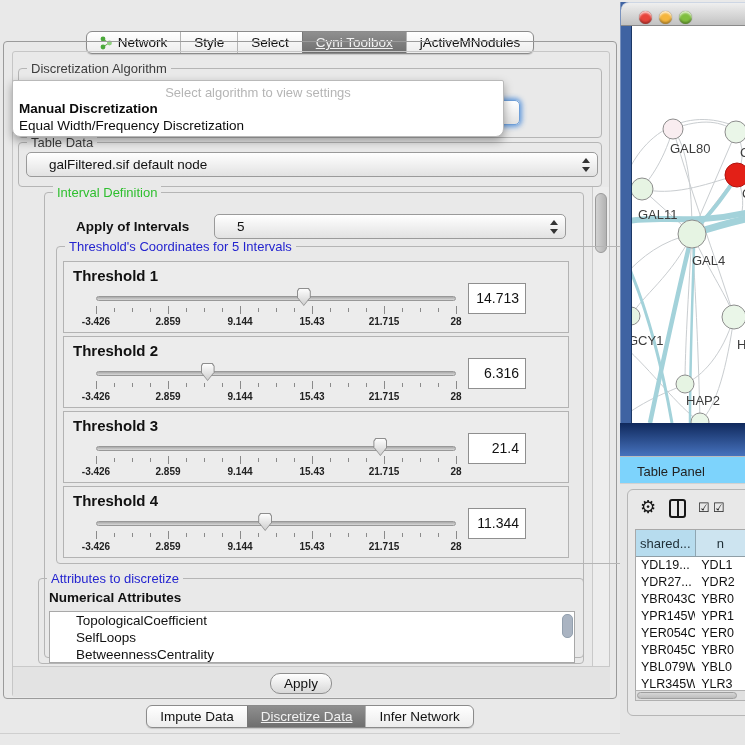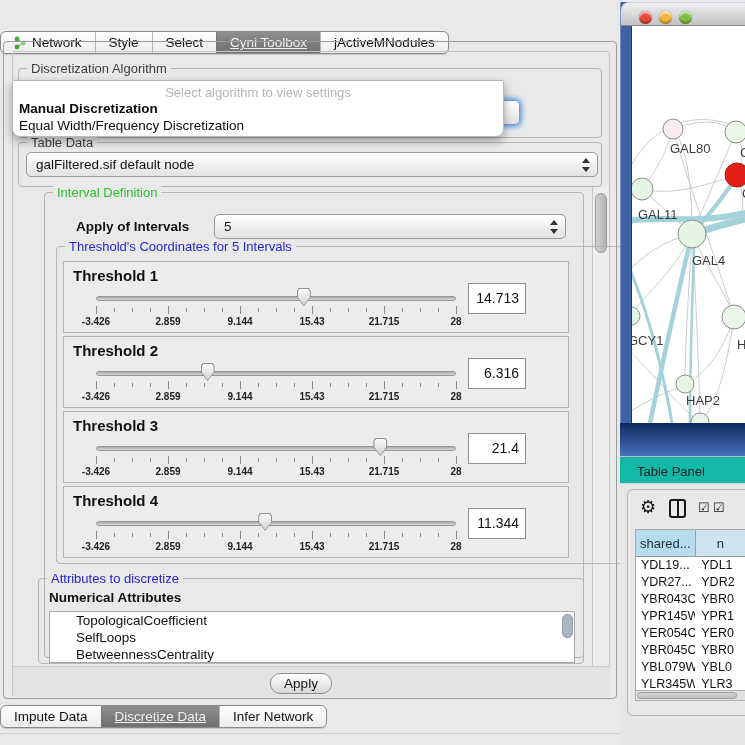--- a/index.html
+++ b/index.html
@@ -8,41 +8,41 @@
           background:#e9e9e9;font-family:"Liberation Sans",sans-serif;color:#111;}
   .abs{position:absolute;}
 
   
   .cp-titlebar{left:0;top:0;width:620px;height:22px;
     background:linear-gradient(#ececec,#d8d8d8);border-bottom:1px solid #adadad;}
   .cp-title{left:8px;top:3px;font-size:13px;color:#1c1c1c;}
   .float-icon{left:572px;top:6px;width:11px;height:11px;border:2px solid #222;border-radius:2px;}
   .close-icon{left:590px;top:1px;font-size:15px;font-weight:900;color:#111;}
 
-  .seg-row{display:flex;justify-content:flex-start;width:620px;}
+  .seg-row{display:flex;justify-content:center;width:620px;}
   .seg-tabs{display:inline-flex;border:1px solid #8b8b8b;border-radius:6px;overflow:hidden;
     background:linear-gradient(#ffffff,#ececec);height:23px;box-shadow:0 1px 1px rgba(0,0,0,.15);}
   .seg{padding:3px 13px 0 13px;font-size:13.5px;border-left:1px solid #b4b4b4;white-space:nowrap;
     display:flex;align-items:flex-start;gap:5px;}
   .seg:first-child{border-left:none;}
   .seg.selected{background:linear-gradient(#8f8f8f,#6f6f6f);color:#f2f2f2;border-left-color:#777;text-decoration:underline;}
 
   .outer-frame{left:3px;top:41px;width:614px;height:658px;border:1px solid #9b9b9b;border-radius:4px;}
   .inner-frame{left:12px;top:51px;width:598px;height:646px;border:1px solid #c6c6c6;border-radius:3px;}
 
   .group{position:absolute;border:1px solid #b5b5b5;border-radius:4px;}
   .group-label{position:absolute;top:-8px;left:8px;padding:0 4px;background:#e9e9e9;
     font-size:13px;white-space:nowrap;}
   .lab-gray{color:#3d3d3d;}
   .lab-green{color:#2fbf2f;}
   .lab-blue{color:#2424cf;}
 
   .aqua-combo{position:absolute;height:25px;border:1px solid #9a9a9a;border-radius:5px;
     background:linear-gradient(#ffffff,#e2e2e2);font-size:13.5px;display:flex;align-items:center;
-    padding-left:9px;color:#111;}
+    padding-left:22px;color:#111;}
   .combo-stepper{position:absolute;right:6px;top:4px;width:9px;height:16px;}
   .arr-up,.arr-dn{position:absolute;left:0;width:0;height:0;border-left:4.5px solid transparent;
     border-right:4.5px solid transparent;}
   .arr-up{top:1px;border-bottom:5px solid #333;}
   .arr-dn{bottom:1px;border-top:5px solid #333;}
   .focus-ring{box-shadow:0 0 5px 2px rgba(88,148,220,.9);border-color:#6f9fd8;}
 
   
   .algo-popup{left:12px;top:80px;width:492px;height:57px;background:#fff;
     border:1px solid #b9b9b9;border-radius:2px 2px 8px 8px;z-index:30;
@@ -98,21 +98,21 @@
     background:linear-gradient(#efefef,#c2c2c2);border-bottom:1px solid #8a8a8a;border-top:1px solid #cdd6e4;}
   .traffic-light{position:absolute;top:8px;width:13px;height:13px;border-radius:50%;
     box-shadow:inset 0 2px 2px rgba(255,255,255,.75), inset 0 -2px 2px rgba(0,0,0,.3), 0 0 1px #666;}
   .net-canvas{left:632px;top:26px;width:113px;height:397px;background:#fff;overflow:hidden;}
   .mac-bottom{left:620px;top:423px;width:125px;height:33px;
     background:linear-gradient(#10295c,#4672bd);}
   .net-label{font-family:"Liberation Sans",sans-serif;font-size:13px;fill:#3c3c3c;}
 
   
   .tp-bg{left:620px;top:456px;width:125px;height:289px;background:#e6e6e6;}
-  .tp-header{left:620px;top:456px;width:125px;height:28px;background:#14b8a6;
+  .tp-header{left:620px;top:456px;width:125px;height:28px;background:#7dd3fc;
     border-top:1px solid #bcbcbc;border-bottom:1px solid #d2d2d2;}
   .tp-title{left:17px;top:7px;font-size:13px;color:#222;}
   .tp-container{left:627px;top:489px;width:130px;height:227px;background:#e8e8e8;
     border:1px solid #b6b6b6;border-radius:6px;}
   .gear-icon{position:absolute;left:12px;top:6px;font-size:18px;color:#161616;}
   .split-icon{position:absolute;left:41px;top:9px;width:17px;height:19px;border:2px solid #161616;
     border-radius:3px;}
   .split-icon::after{content:"";position:absolute;left:5.5px;top:0;width:2px;height:15px;background:#161616;}
   .chk-icon{position:absolute;top:11px;font-size:13px;color:#161616;line-height:13px;}
   .tp-table{position:absolute;left:7px;top:39px;width:111px;height:161px;background:#fff;

